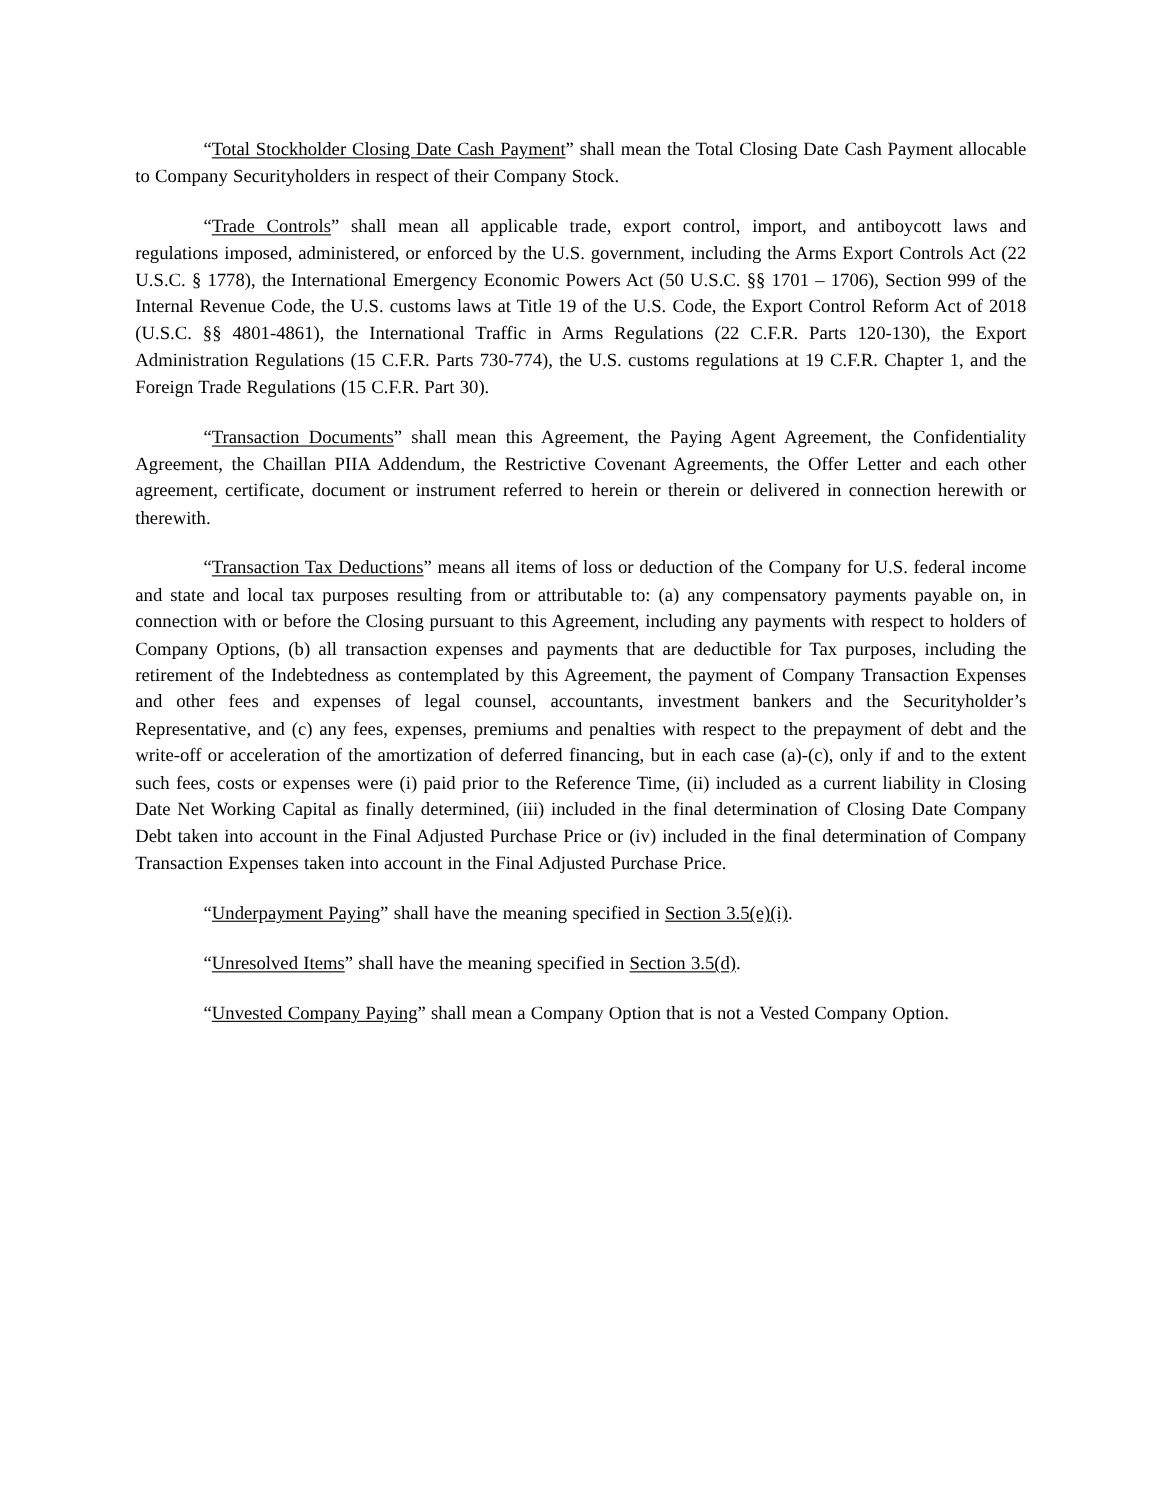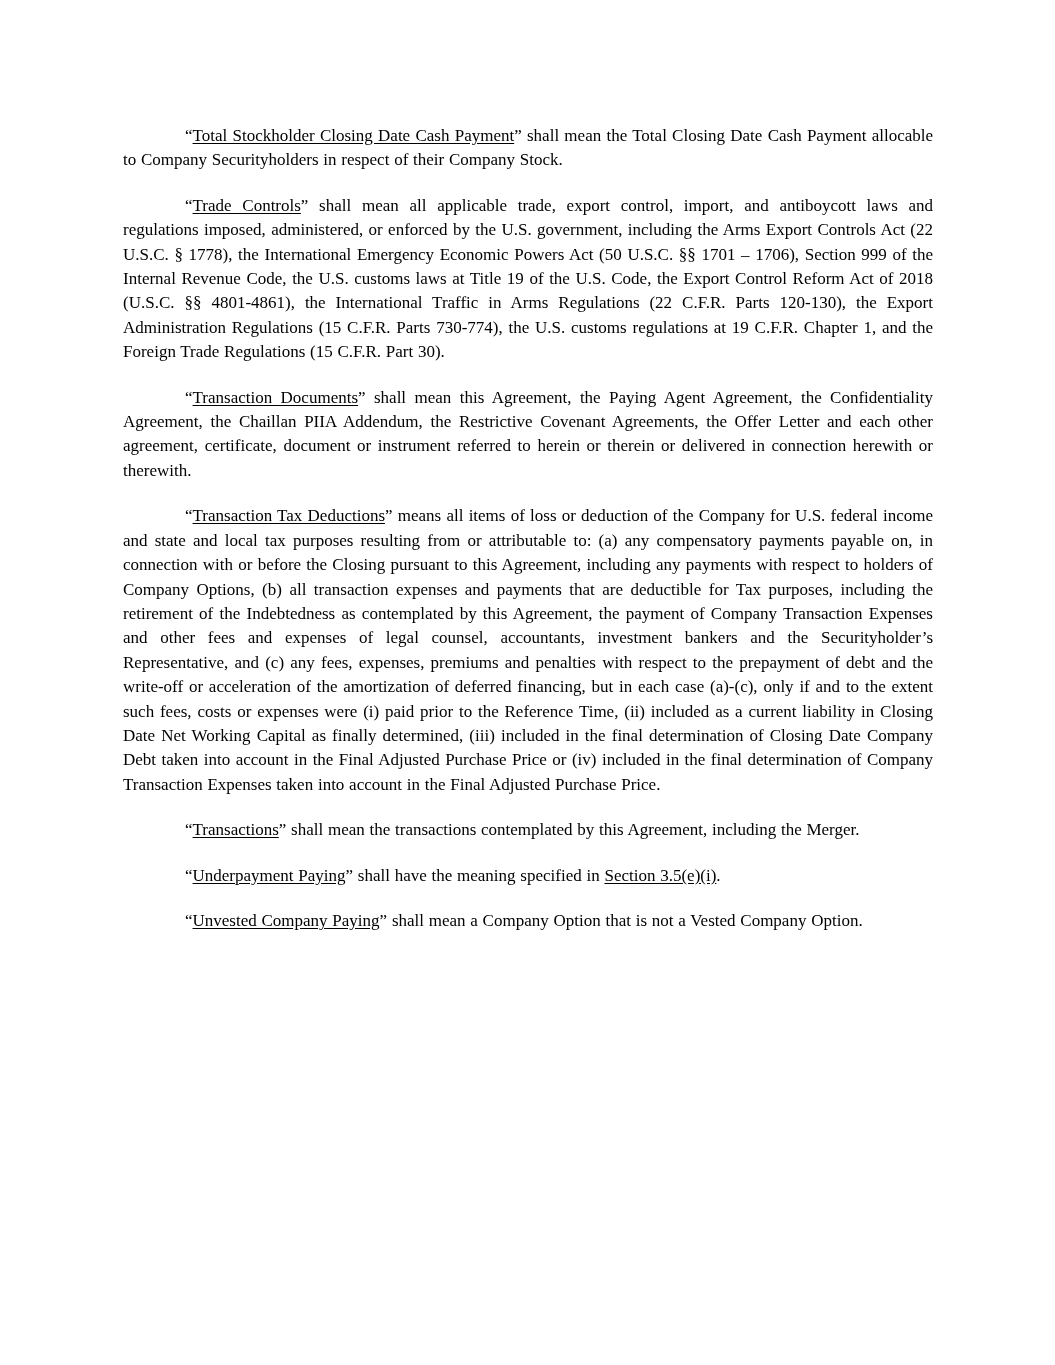--- a/index.html
+++ b/index.html
@@ -50,18 +50,18 @@
 </style>
 </head>
 <body>
 
 <div class="page">
   <div class="doc-body">
       <p class="para"><span>“</span><span class="uline">Total Stockholder Closing Date Cash Payment</span><span>” shall mean the Total Closing Date Cash Payment allocable to Company Securityholders in respect of their Company Stock.</span></p>
       <p class="para"><span>“</span><span class="uline">Trade Controls</span><span>” shall mean all applicable trade, export control, import, and antiboycott laws and regulations imposed, administered, or enforced by the U.S. government, including the Arms Export Controls Act (22 U.S.C. § 1778), the International Emergency Economic Powers Act (50 U.S.C. §§ 1701 – 1706), Section 999 of the Internal Revenue Code, the U.S. customs laws at Title 19 of the U.S. Code, the Export Control Reform Act of 2018 (U.S.C. §§ 4801-4861), the International Traffic in Arms Regulations (22 C.F.R. Parts 120-130), the Export Administration Regulations (15 C.F.R. Parts 730-774), the U.S. customs regulations at 19 C.F.R. Chapter 1, and the Foreign Trade Regulations (15 C.F.R. Part 30).</span></p>
       <p class="para"><span>“</span><span class="uline">Transaction Documents</span><span>” shall mean this Agreement, the Paying Agent Agreement, the Confidentiality Agreement, the Chaillan PIIA Addendum, the Restrictive Covenant Agreements, the Offer Letter and each other agreement, certificate, document or instrument referred to herein or therein or delivered in connection herewith or therewith.</span></p>
       <p class="para"><span>“</span><span class="uline">Transaction Tax Deductions</span><span>” means all items of loss or deduction of the Company for U.S. federal income and state and local tax purposes resulting from or attributable to: (a) any compensatory payments payable on, in connection with or before the Closing pursuant to this Agreement, including any payments with respect to holders of Company Options, (b) all transaction expenses and payments that are deductible for Tax purposes, including the retirement of the Indebtedness as contemplated by this Agreement, the payment of Company Transaction Expenses and other fees and expenses of legal counsel, accountants, investment bankers and the Securityholder’s Representative, and (c) any fees, expenses, premiums and penalties with respect to the prepayment of debt and the write-off or acceleration of the amortization of deferred financing, but in each case (a)-(c), only if and to the extent such fees, costs or expenses were (i) paid prior to the Reference Time, (ii) included as a current liability in Closing Date Net Working Capital as finally determined, (iii) included in the final determination of Closing Date Company Debt taken into account in the Final Adjusted Purchase Price or (iv) included in the final determination of Company Transaction Expenses taken into account in the Final Adjusted Purchase Price.</span></p>
-      <p class="para"><span>“</span><span class="uline">Transactions</span><span>” shall mean the transactions contemplated by this Agreement, including the Merger.</span></p>
       <p class="para"><span>“</span><span class="uline">Underpayment Paying</span><span>” shall have the meaning specified in </span><span class="uline">Section 3.5(e)(i)</span><span>.</span></p>
+      <p class="para"><span>“</span><span class="uline">Unresolved Items</span><span>” shall have the meaning specified in </span><span class="uline">Section 3.5(d)</span><span>.</span></p>
       <p class="para"><span>“</span><span class="uline">Unvested Company Paying</span><span>” shall mean a Company Option that is not a Vested Company Option.</span></p>
     </div>
   <div class="page-footer">23</div>
 </div>
 
 </body></html>

